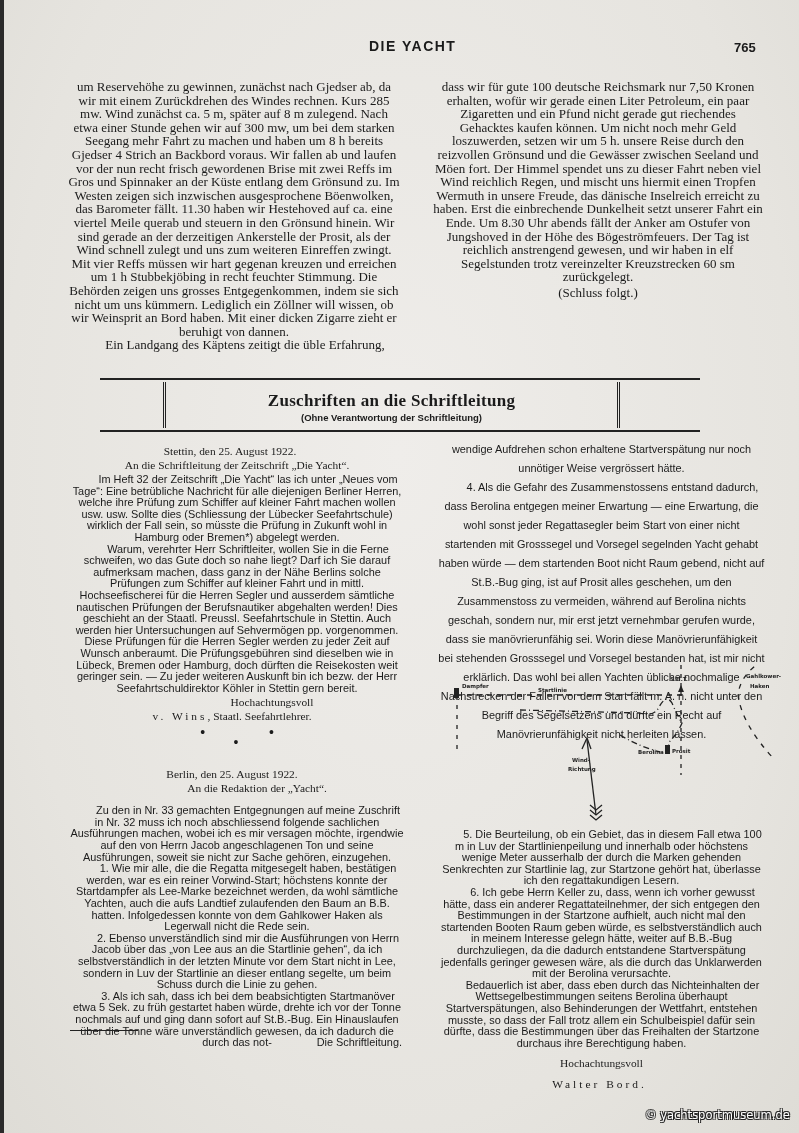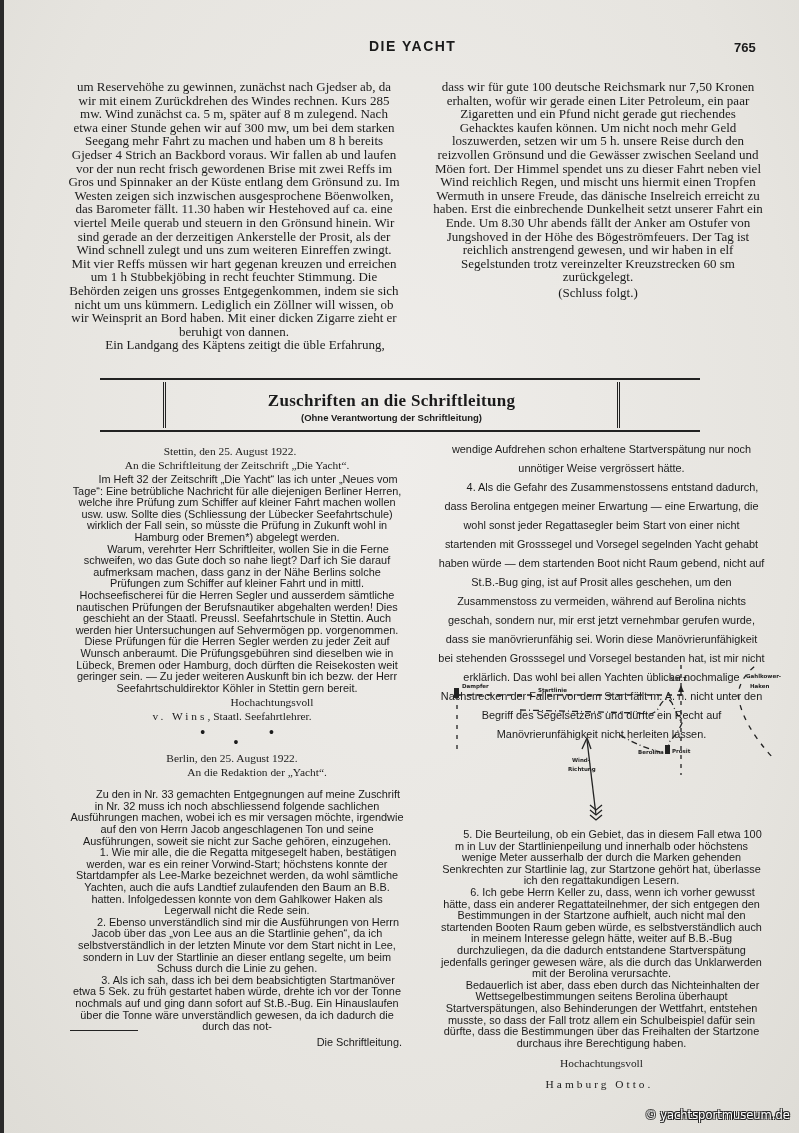--- a/index.html
+++ b/index.html
@@ -103,21 +103,21 @@
 
   <div class="col col-c">
     <p class="right serif-line" style="padding-right:14px">Stettin, den 25. August 1922.</p>
     <p class="center serif-line" style="margin-bottom:2px">An die Schriftleitung der Zeitschrift „Die Yacht“.</p>
     <p class="indent">Im Heft 32 der Zeitschrift „Die Yacht“ las ich unter „Neues vom Tage“: Eine betrübliche Nachricht für alle diejenigen Berliner Herren, welche ihre Prüfung zum Schiffer auf kleiner Fahrt machen wollen usw. usw. Sollte dies (Schliessung der Lübecker Seefahrtschule) wirklich der Fall sein, so müsste die Prüfung in Zukunft wohl in Hamburg oder Bremen*) abgelegt werden.</p>
     <p class="indent">Warum, verehrter Herr Schriftleiter, wollen Sie in die Ferne schweifen, wo das Gute doch so nahe liegt? Darf ich Sie darauf aufmerksam machen, dass ganz in der Nähe Berlins solche Prüfungen zum Schiffer auf kleiner Fahrt und in mittl. Hochseefischerei für die Herren Segler und ausserdem sämtliche nautischen Prüfungen der Berufsnautiker abgehalten werden! Dies geschieht an der Staatl. Preussl. Seefahrtschule in Stettin. Auch werden hier Untersuchungen auf Sehvermögen pp. vorgenommen. Diese Prüfungen für die Herren Segler werden zu jeder Zeit auf Wunsch anberaumt. Die Prüfungsgebühren sind dieselben wie in Lübeck, Bremen oder Hamburg, doch dürften die Reisekosten weit geringer sein. — Zu jeder weiteren Auskunft bin ich bezw. der Herr Seefahrtschuldirektor Köhler in Stettin gern bereit.</p>
     <p class="center serif-line" style="padding-left:70px;margin-top:1px">Hochachtungsvoll</p>
     <p class="right serif-line" style="padding-right:10px"><span class="spaced">v. Wins</span><span>, Staatl. Seefahrtlehrer.</span></p>
     <div class="dots" style="margin-top:4px">•&nbsp;•</div>
     <div class="dots2">•</div>
-    <p class="right serif-line" style="margin-top:4px;padding-right:10px">Berlin, den 25. August 1922.</p>
+    <p class="right serif-line" style="margin-top:20px;padding-right:10px">Berlin, den 25. August 1922.</p>
     <p class="center serif-line" style="padding-left:40px;margin-bottom:10px">An die Redaktion der „Yacht“.</p>
     <p class="indent">Zu den in Nr. 33 gemachten Entgegnungen auf meine Zuschrift in Nr. 32 muss ich noch abschliessend folgende sachlichen Ausführungen machen, wobei ich es mir versagen möchte, irgendwie auf den von Herrn Jacob angeschlagenen Ton und seine Ausführungen, soweit sie nicht zur Sache gehören, einzugehen.</p>
     <p class="indent">1. Wie mir alle, die die Regatta mitgesegelt haben, bestätigen werden, war es ein reiner Vorwind-Start; höchstens konnte der Startdampfer als Lee-Marke bezeichnet werden, da wohl sämtliche Yachten, auch die aufs Landtief zulaufenden den Baum an B.B. hatten. Infolgedessen konnte von dem Gahlkower Haken als Legerwall nicht die Rede sein.</p>
     <p class="indent">2. Ebenso unverständlich sind mir die Ausführungen von Herrn Jacob über das „von Lee aus an die Startlinie gehen“, da ich selbstverständlich in der letzten Minute vor dem Start nicht in Lee, sondern in Luv der Startlinie an dieser entlang segelte, um beim Schuss durch die Linie zu gehen.</p>
     <p class="indent">3. Als ich sah, dass ich bei dem beabsichtigten Startmanöver etwa 5 Sek. zu früh gestartet haben würde, drehte ich vor der Tonne nochmals auf und ging dann sofort auf St.B.-Bug. Ein Hinauslaufen über die Tonne wäre unverständlich gewesen, da ich dadurch die durch das not-</p>
   </div>
 
   <div class="footnote-rule"></div>
   <div class="footnote">
     <p style="margin:0;text-align:right;padding-right:2px">Die Schriftleitung.</p>
@@ -152,17 +152,17 @@
     <text x="148" y="106">Richtung</text>
     <text x="218" y="89">Berolina</text>
     <text x="252" y="88">Prosit</text>
   </svg>
 
   <div class="col col-e">
     <p class="indent">5. Die Beurteilung, ob ein Gebiet, das in diesem Fall etwa 100 m in Luv der Startlinienpeilung und innerhalb oder höchstens wenige Meter ausserhalb der durch die Marken gehenden Senkrechten zur Startlinie lag, zur Startzone gehört hat, überlasse ich den regattakundigen Lesern.</p>
     <p class="indent">6. Ich gebe Herrn Keller zu, dass, wenn ich vorher gewusst hätte, dass ein anderer Regattateilnehmer, der sich entgegen den Bestimmungen in der Startzone aufhielt, auch nicht mal den startenden Booten Raum geben würde, es selbstverständlich auch in meinem Interesse gelegn hätte, weiter auf B.B.-Bug durchzuliegen, da die dadurch entstandene Startverspätung jedenfalls geringer gewesen wäre, als die durch das Unklarwerden mit der Berolina verursachte.</p>
     <p class="indent">Bedauerlich ist aber, dass eben durch das Nichteinhalten der Wettsegelbestimmungen seitens Berolina überhaupt Startverspätungen, also Behinderungen der Wettfahrt, entstehen musste, so dass der Fall trotz allem ein Schulbeispiel dafür sein dürfte, dass die Bestimmungen über das Freihalten der Startzone durchaus ihre Berechtigung haben.</p>
     <p class="center serif-line" style="margin-top:7px">Hochachtungsvoll</p>
-    <p class="right serif-line spaced" style="margin-top:7px;padding-right:4px">Hamburg Otto.</p>
+    <p class="right serif-line spaced" style="margin-top:7px;padding-right:4px">Walter Bord.</p>
   </div>
 
   <div class="watermark">© yachtsportmuseum.de</div>
 </div>
 
 </body></html>

